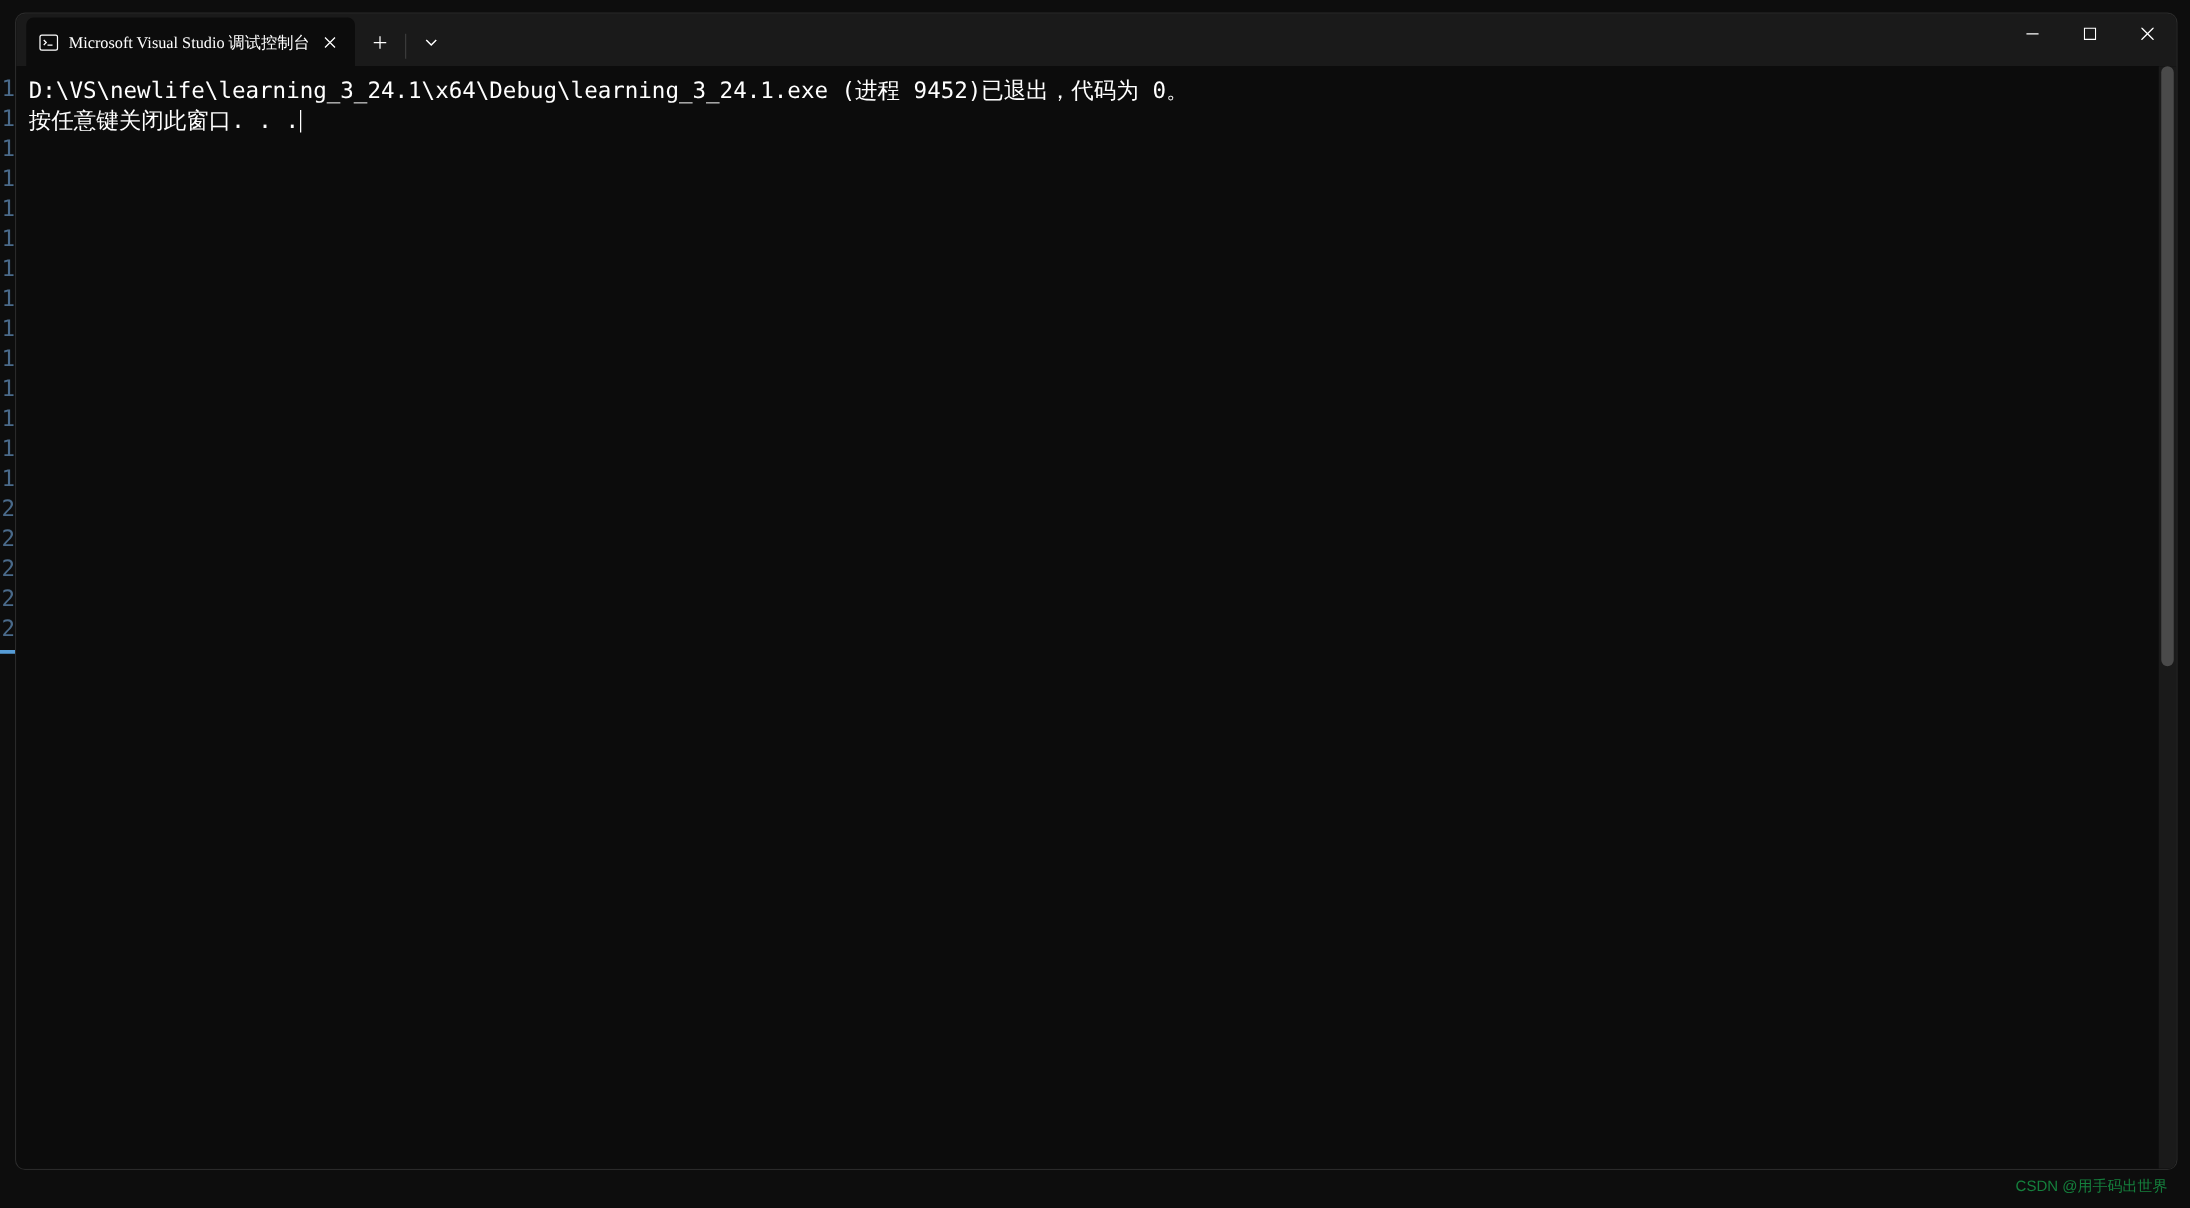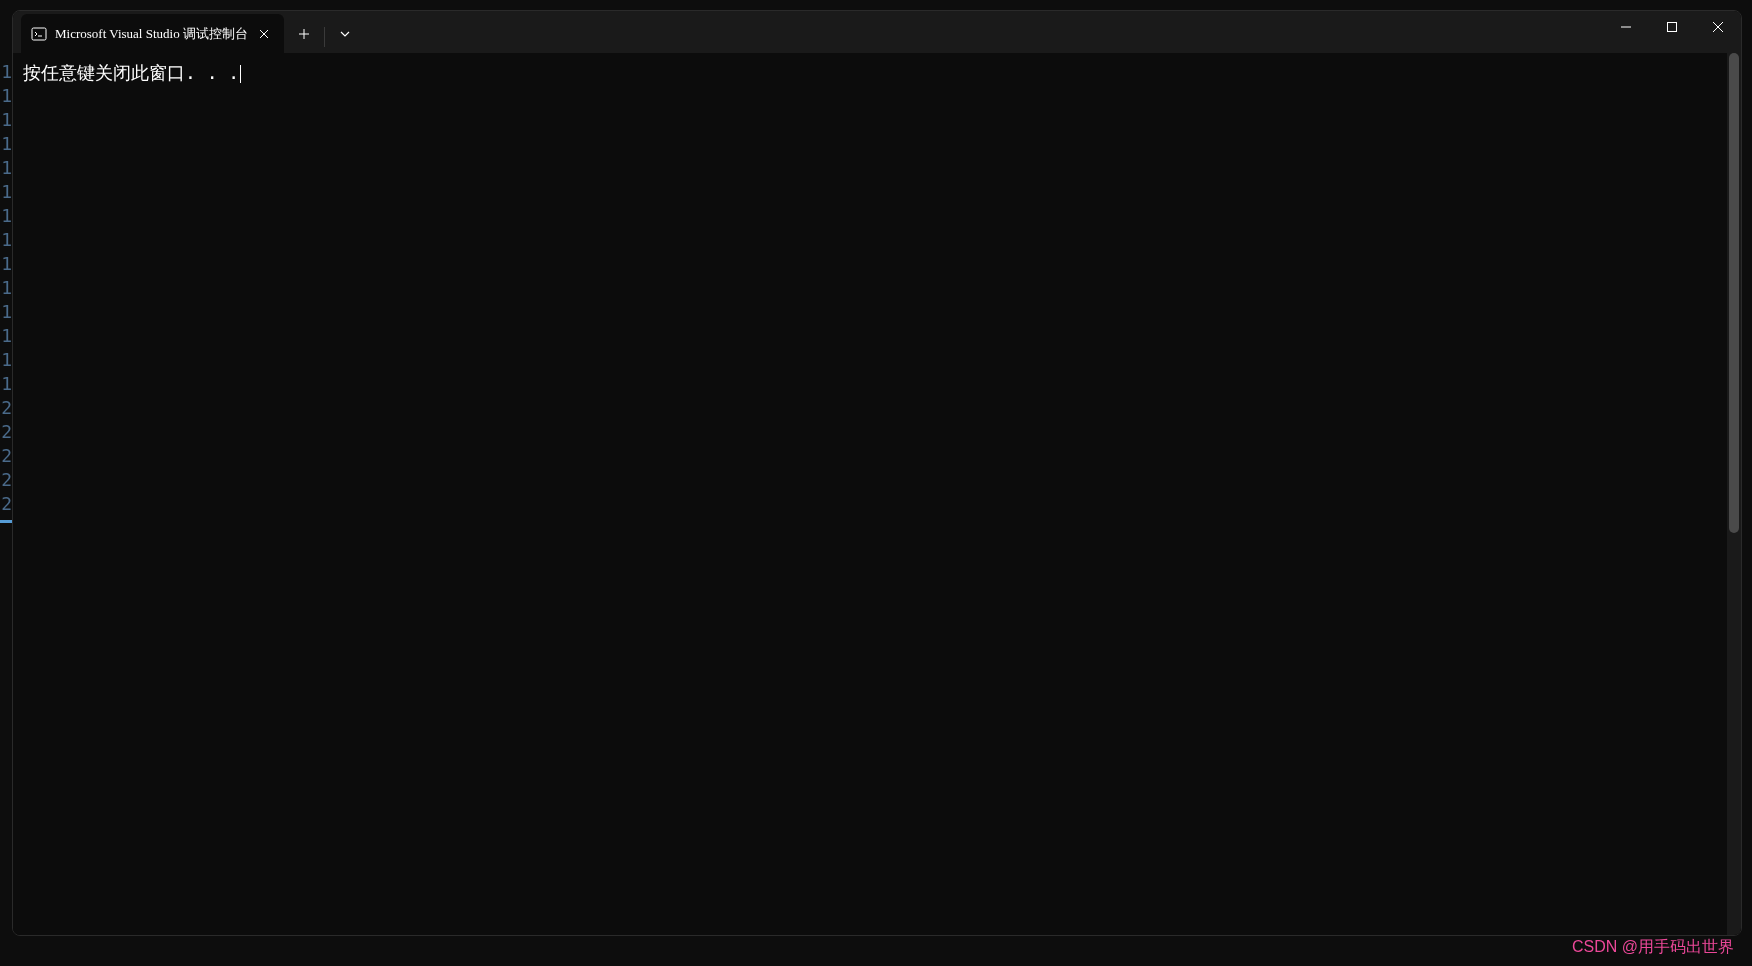--- a/index.html
+++ b/index.html
@@ -193,22 +193,22 @@
       top: 520px;
       width: 12px;
       height: 3px;
       background: #569cd6;
     }
     
     .watermark {
       position: absolute;
       right: 18px;
       bottom: 8px;
-      color: #ec4899;
-      font-size: 16px;
+      color: #15803d;
+      font-size: 12px;
       font-family: 'Microsoft YaHei', Arial, sans-serif;
     }
   </style>
 </head>
 <body>
 
 <div class="line-numbers">
   <div>1</div>
   <div>1</div>
   <div>1</div>
@@ -274,20 +274,20 @@
         </svg>
       </div>
       <div class="win-btn close">
         <svg width="10" height="10" viewBox="0 0 10 10">
           <path d="M0 0 L10 10 M10 0 L0 10" stroke="#ffffff" stroke-width="1"></path>
         </svg>
       </div>
     </div>
   </div>
 
-  <div class="console"><span class="output-line"></span><span>按任意键关闭此窗口. . .</span><span class="cursor-bar"></span></div>
+  <div class="console"><span class="output-line"></span><span class="output-line">D:\VS\newlife\learning_3_24.1\x64\Debug\learning_3_24.1.exe (进程 9452)已退出，代码为 0。</span><span>按任意键关闭此窗口. . .</span><span class="cursor-bar"></span></div>
 
   <div class="scrollbar-v">
     <div class="scrollbar-thumb"></div>
   </div>
 </div>
 
 <div class="watermark">CSDN @用手码出世界</div>
 
 </body></html>

